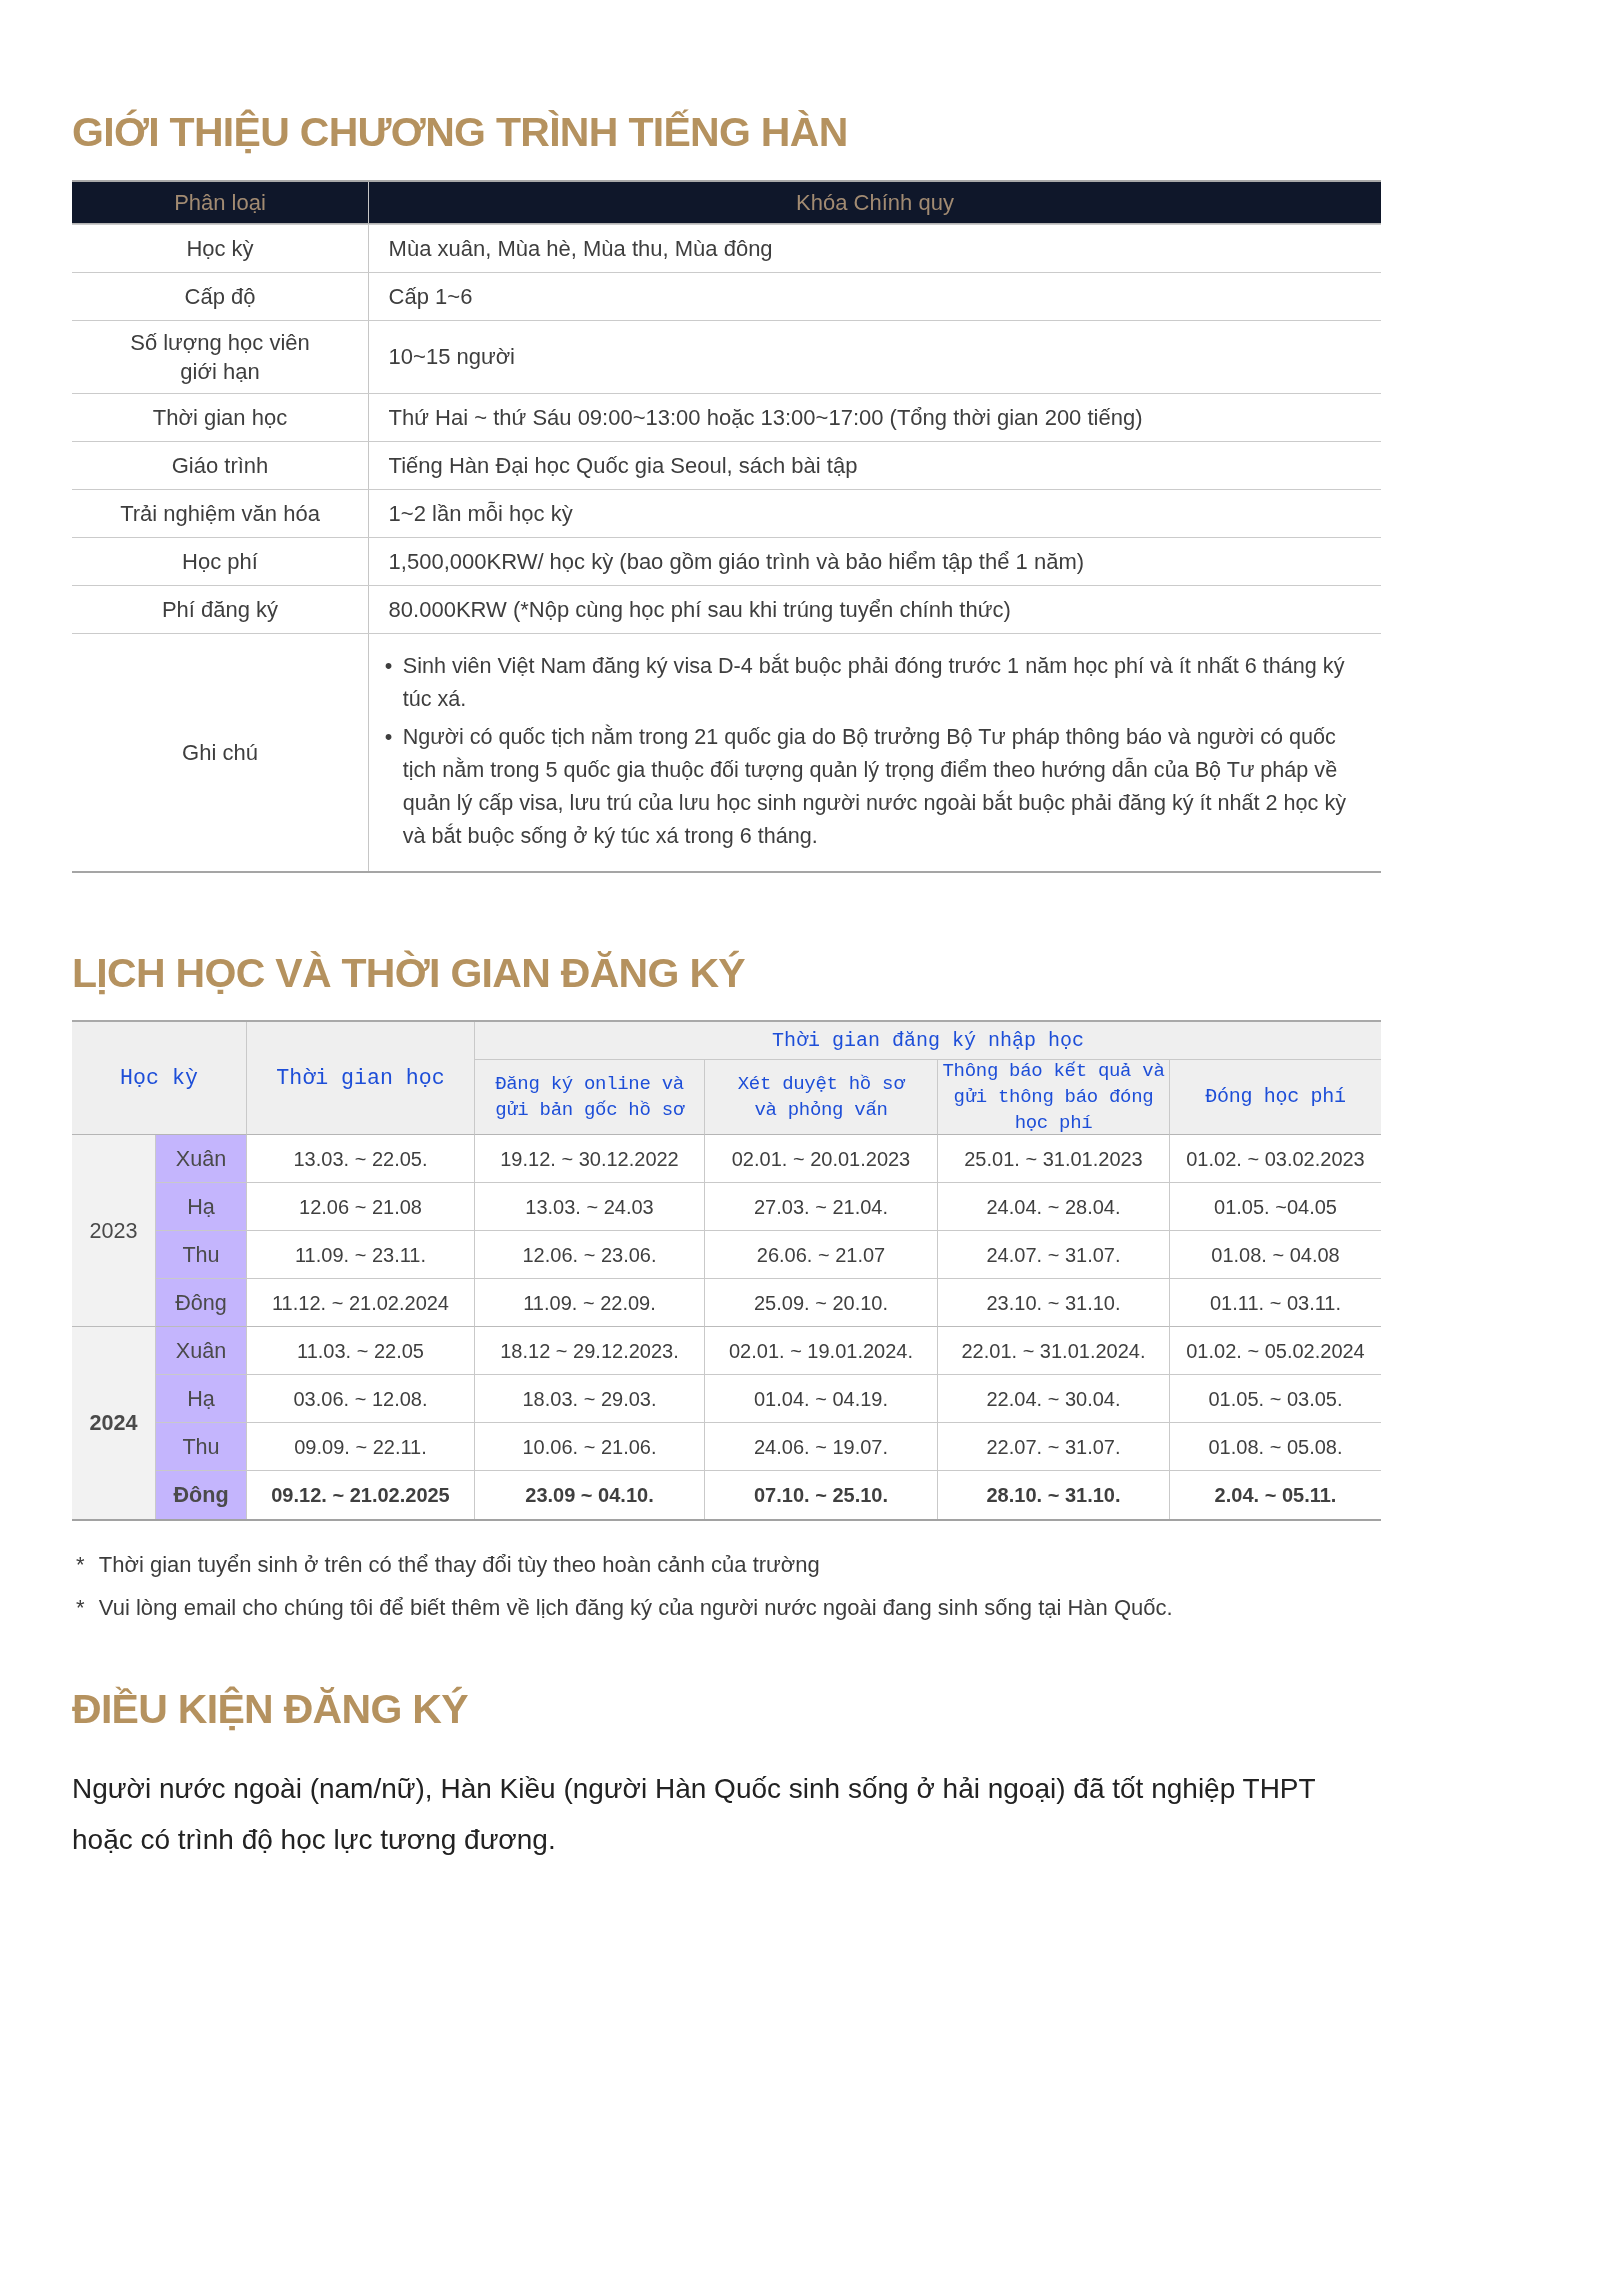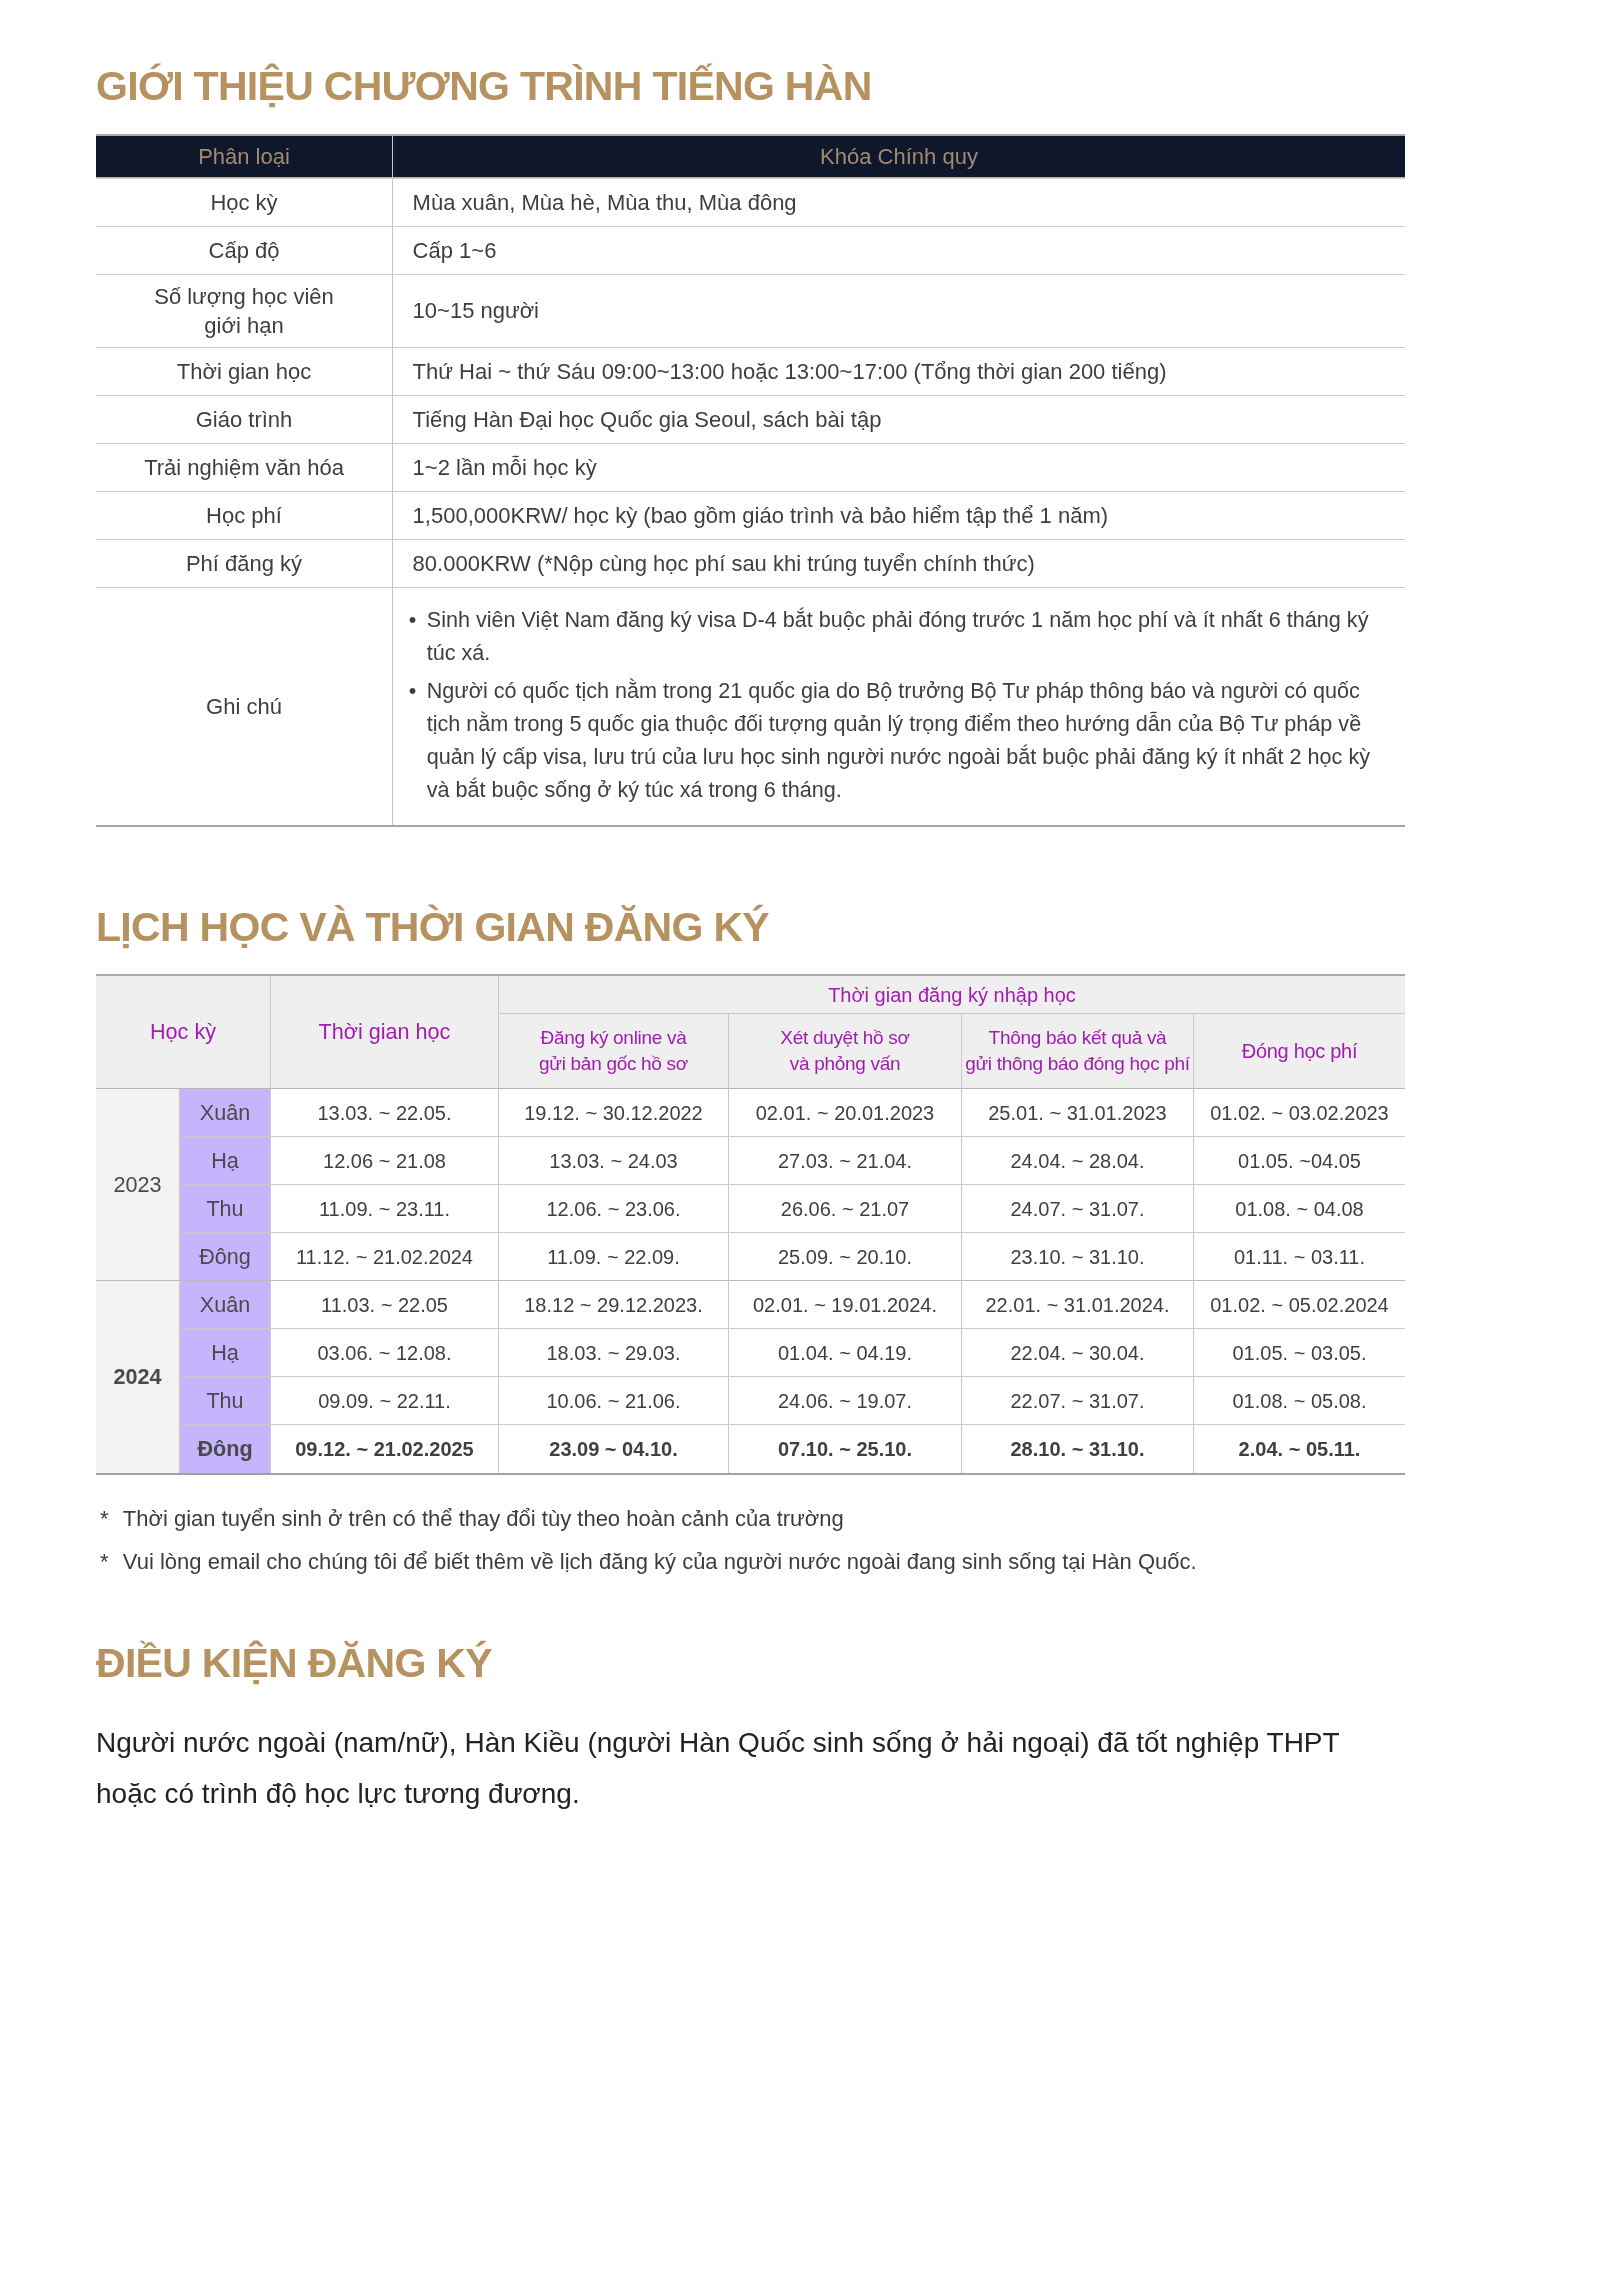--- a/index.html
+++ b/index.html
@@ -1,20 +1,20 @@
 <!DOCTYPE html>
 <html style="font-size:10.5px"><head>
 <meta charset="utf-8">
 <style>
   html,body{margin:0;padding:0;background:#ffffff;}
   .page{
     position:relative;width:1622px;height:2295px;background:#ffffff;overflow:hidden;
     font-family:"Liberation Sans","DejaVu Sans",sans-serif;color:#3e3e3e;
   }
-  .content{margin-left:96px;width:1309px;padding-top:63px;}
+  .content{margin-left:72px;width:1309px;padding-top:109px;}
   h1.title{
     font-size:41px;line-height:47px;margin:0 0 23.6px 0;font-weight:bold;
     color:#b5925f;letter-spacing:-0.7px;
   }
   .t2title{margin-top:77px !important;}
   .t3title{margin-top:63px !important;}
 
   
   .t1{border-top:2px solid #a9a9a9;border-bottom:2px solid #a5a5a5;}
   .t1row{display:flex;align-items:stretch;}
@@ -40,21 +40,21 @@
     grid-template-columns:84px 91px 228px 230px 233px 232px 211px;
     grid-template-rows:38px 75px repeat(8,48px);
     border-top:2px solid #a9a9a9;border-bottom:2.6px solid #a2a2a2;
   }
   .sched > div{
     display:flex;align-items:center;justify-content:center;text-align:center;
     border-right:0.7px solid #c9c9c9;border-bottom:0.7px solid #c9c9c9;
     font-size:20px;line-height:26px;
   }
   .sched > .lastcol{border-right:none;}
-  .sched > .hd{background:#efefef;color:#a21caf;}
+  .sched > .hd{background:#efefef;color:#1d4ed8;font-family:Liberation Mono, monospace;}
   .sched > .hd2{font-size:19px;line-height:26px;white-space:pre-line;letter-spacing:-0.3px;border-bottom:1.3px solid #b5b5b5;}
   .c-hocky{grid-area:1/1/3/3;border-bottom:1.3px solid #b5b5b5 !important;font-size:21.6px !important;}
   .c-tgh{grid-area:1/3/3/4;border-bottom:1.3px solid #b5b5b5 !important;font-size:21.6px !important;}
   .c-group{grid-area:1/4/2/8;border-right:none !important;}
   .c-sub1{grid-area:2/4/3/5;}
   .c-sub2{grid-area:2/5/3/6;}
   .c-sub3{grid-area:2/6/3/7;}
   .c-sub4{grid-area:2/7/3/8;border-right:none !important;font-size:20px !important;}
   .c-y23{grid-area:3/1/7/2;}
   .c-y24{grid-area:7/1/11/2;}

